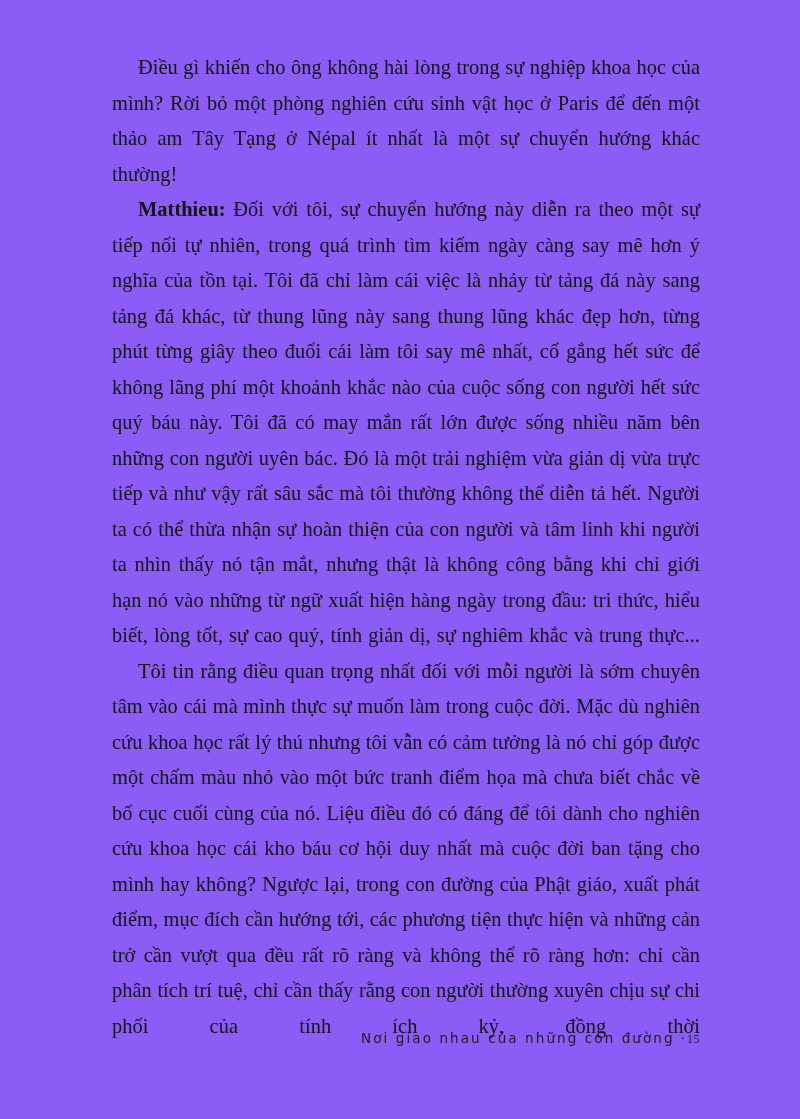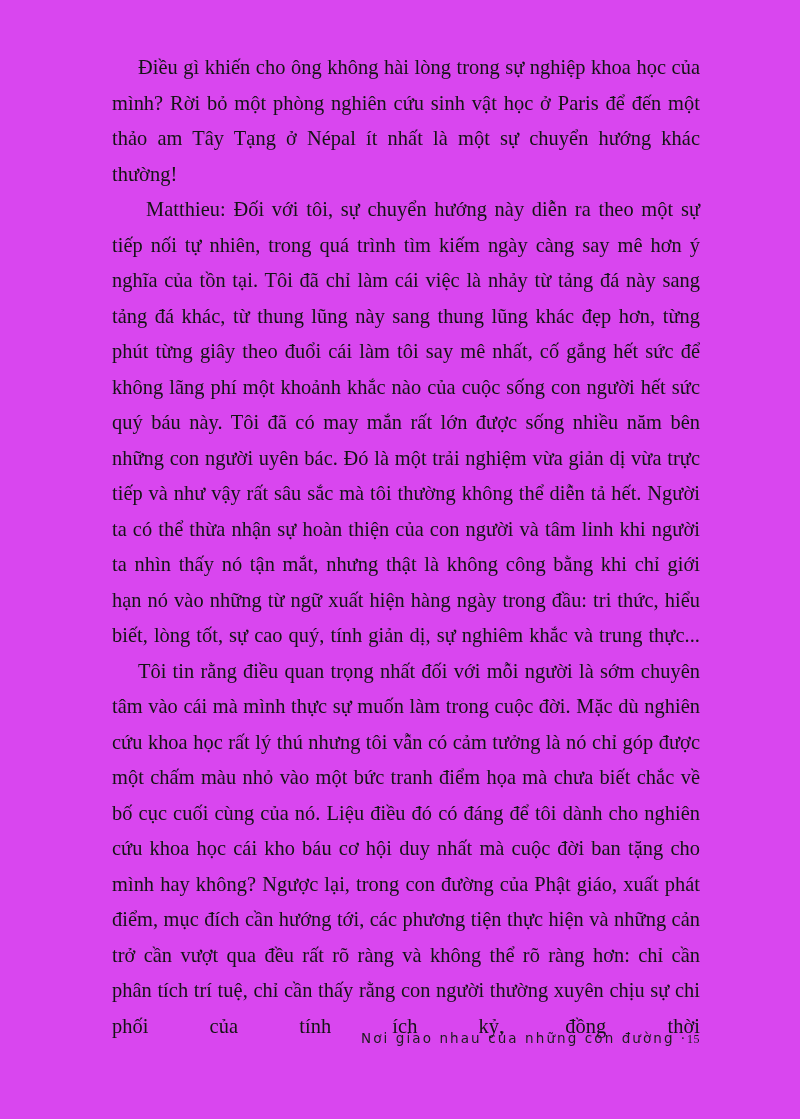--- a/index.html
+++ b/index.html
@@ -46,22 +46,21 @@
 
   .para.indent {
     text-indent: 26px;
   }
 
   .para + .para {
     margin-top: 0;
   }
 
   .speaker {
-    font-weight: normal;
-    margin-left: 8px;
+    font-weight: bold;
   }
 
   
   .para.full-last {
     text-align-last: justify;
   }
 
   #footer {
     position: absolute;
     left: 112px;
@@ -91,21 +90,21 @@
 
   #footer .footer-page {
     font-family: "Liberation Serif", "DejaVu Serif", serif;
     font-size: 12px;
     letter-spacing: 0.5px;
   }
 </style>
 </head>
 <body style="background: rgb(255, 255, 255);">
 
-<div id="page" style="background: #d946ef;">
+<div id="page" style="background: #8b5cf6;">
 
   <div id="text-column" style="color: rgb(20, 20, 20);">
 
     <p class="para indent full-last"><span>Điều gì khiến cho ông không hài lòng trong sự nghiệp khoa học của mình? Rời bỏ một phòng nghiên cứu sinh vật học ở Paris để đến một thảo am Tây Tạng ở Népal ít nhất là một sự chuyển hướng khác thường!</span></p>
 
     <p class="para indent full-last"><span class="speaker">Matthieu:</span><span> Đối với tôi, sự chuyển hướng này diễn ra theo một sự tiếp nối tự nhiên, trong quá trình tìm kiếm ngày càng say mê hơn ý nghĩa của tồn tại. Tôi đã chỉ làm cái việc là nhảy từ tảng đá này sang tảng đá khác, từ thung lũng này sang thung lũng khác đẹp hơn, từng phút từng giây theo đuổi cái làm tôi say mê nhất, cố gắng hết sức để không lãng phí một khoảnh khắc nào của cuộc sống con người hết sức quý báu này. Tôi đã có may mắn rất lớn được sống nhiều năm bên những con người uyên bác. Đó là một trải nghiệm vừa giản dị vừa trực tiếp và như vậy rất sâu sắc mà tôi thường không thể diễn tả hết. Người ta có thể thừa nhận sự hoàn thiện của con người và tâm linh khi người ta nhìn thấy nó tận mắt, nhưng thật là không công bằng khi chỉ giới hạn nó vào những từ ngữ xuất hiện hàng ngày trong đầu: tri thức, hiểu biết, lòng tốt, sự cao quý, tính giản dị, sự nghiêm khắc và trung thực...</span></p>
 
     <p class="para indent full-last"><span>Tôi tin rằng điều quan trọng nhất đối với mỗi người là sớm chuyên tâm vào cái mà mình thực sự muốn làm trong cuộc đời. Mặc dù nghiên cứu khoa học rất lý thú nhưng tôi vẫn có cảm tưởng là nó chỉ góp được một chấm màu nhỏ vào một bức tranh điểm họa mà chưa biết chắc về bố cục cuối cùng của nó. Liệu điều đó có đáng để tôi dành cho nghiên cứu khoa học cái kho báu cơ hội duy nhất mà cuộc đời ban tặng cho mình hay không? Ngược lại, trong con đường của Phật giáo, xuất phát điểm, mục đích cần hướng tới, các phương tiện thực hiện và những cản trở cần vượt qua đều rất rõ ràng và không thể rõ ràng hơn: chỉ cần phân tích trí tuệ, chỉ cần thấy rằng con người thường xuyên chịu sự chi phối của tính ích kỷ, đồng thời</span></p>
 
   </div>

